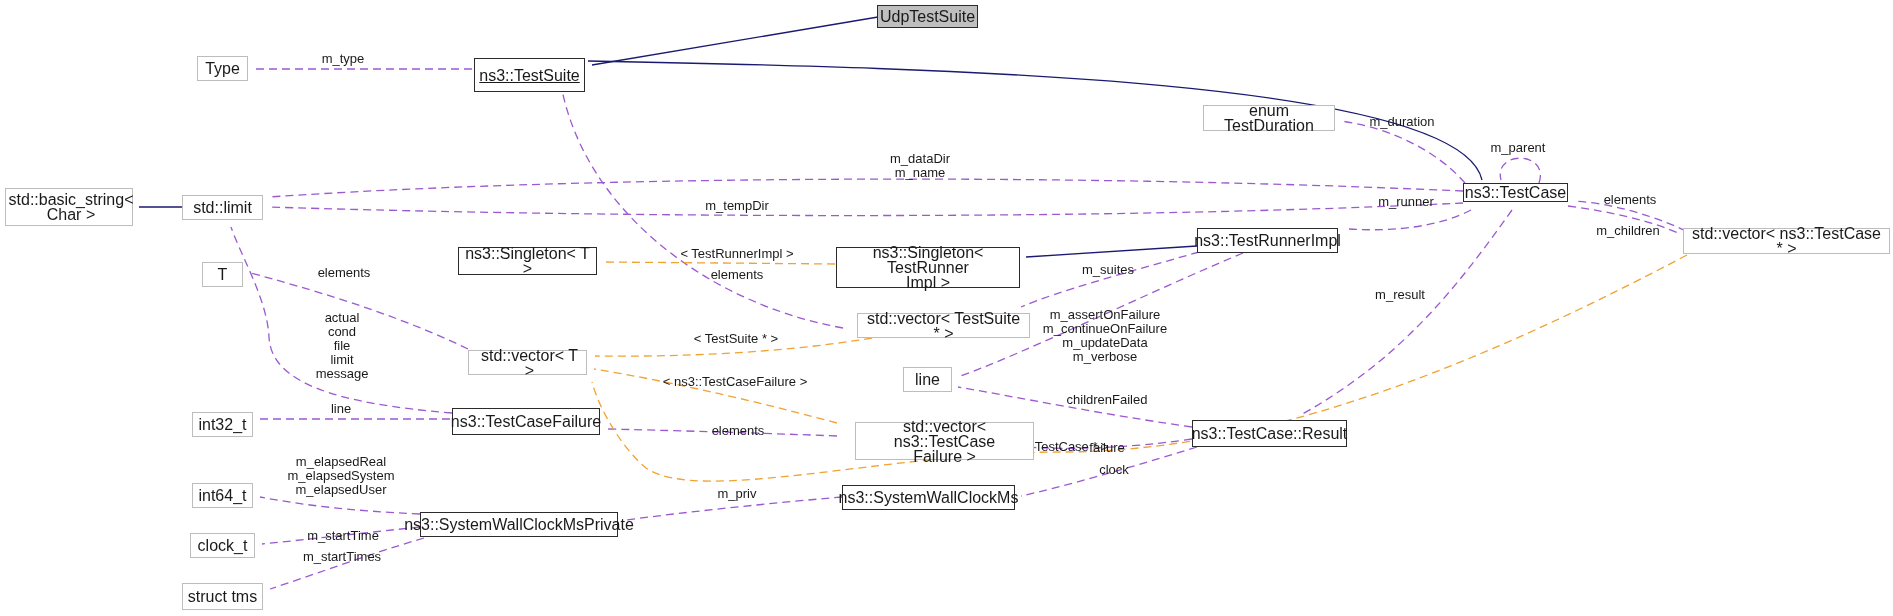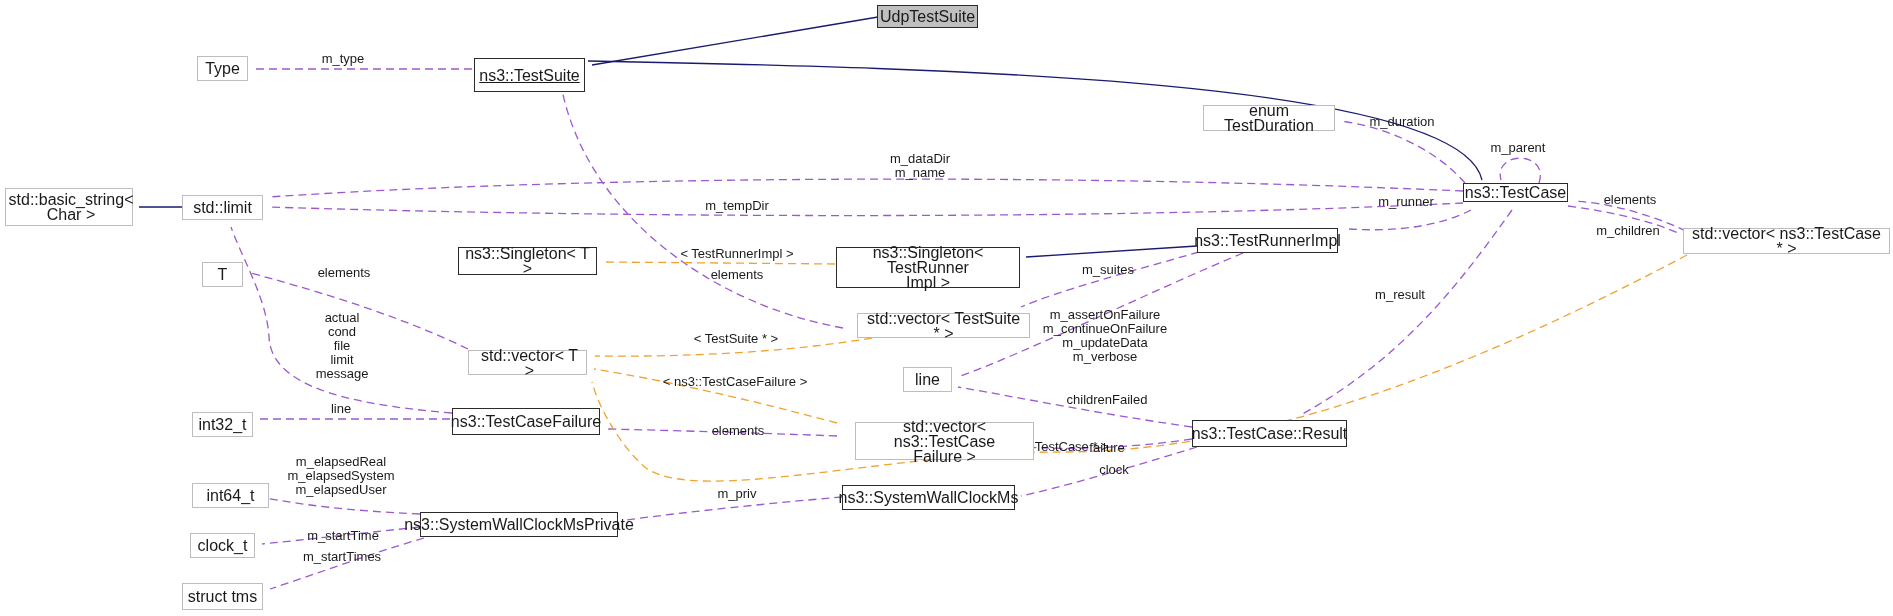--- a/index.html
+++ b/index.html
@@ -96,21 +96,21 @@
     <div class="node primary" style="left: 1197px; top: 228px; width: 141px; height: 25px;">ns3::TestRunnerImpl</div>
     <div class="node external" style="left: 1683px; top: 228px; width: 207px; height: 26px;">std::vector&lt; ns3::TestCase * &gt;</div>
     <div class="node external" style="left: 842px; top: 313px; width: 173px; height: 25px; margin-left: 15px;">std::vector&lt; TestSuite * &gt;</div>
     <div class="node external" style="left: 468px; top: 350px; width: 119px; height: 25px; padding-left: 8px;">std::vector&lt; T &gt;</div>
     <div class="node external" style="left: 903px; top: 367px; width: 49px; height: 25px;">line</div>
     <div class="node external" style="left: 192px; top: 412px; width: 61px; height: 25px;">int32_t</div>
     <div class="node primary" style="left: 452px; top: 408px; width: 148px; height: 27px;">ns3::TestCaseFailure</div>
     <div class="node external" style="left: 837px; top: 422px; width: 179px; height: 38px; margin-left: 18px;">std::vector&lt; ns3::TestCase
 Failure &gt;</div>
     <div class="node primary" style="left: 1192px; top: 420px; width: 155px; height: 27px;">ns3::TestCase::Result</div>
-    <div class="node external" style="left: 192px; top: 483px; width: 77px; height: 25px;">int64_t</div>
+    <div class="node external" style="left: 192px; top: 483px; width: 61px; height: 25px;">int64_t</div>
     <div class="node primary" style="left: 842px; top: 485px; width: 173px; height: 25px;">ns3::SystemWallClockMs</div>
     <div class="node primary" style="left: 420px; top: 512px; width: 198px; height: 25px;">ns3::SystemWallClockMsPrivate</div>
     <div class="node external" style="left: 190px; top: 533px; width: 65px; height: 25px;">clock_t</div>
     <div class="node external" style="left: 182px; top: 583px; width: 81px; height: 27px;">struct tms</div>
     <div class="edge-label" style="left: 343px; top: 52px;">m_type</div>
     <div class="edge-label" style="left: 1402px; top: 115px;">m_duration</div>
     <div class="edge-label" style="left: 1518px; top: 141px;">m_parent</div>
     <div class="edge-label" style="left: 920px; top: 152px;">m_dataDir
 m_name</div>
     <div class="edge-label" style="left: 737px; top: 199px;">m_tempDir</div>

